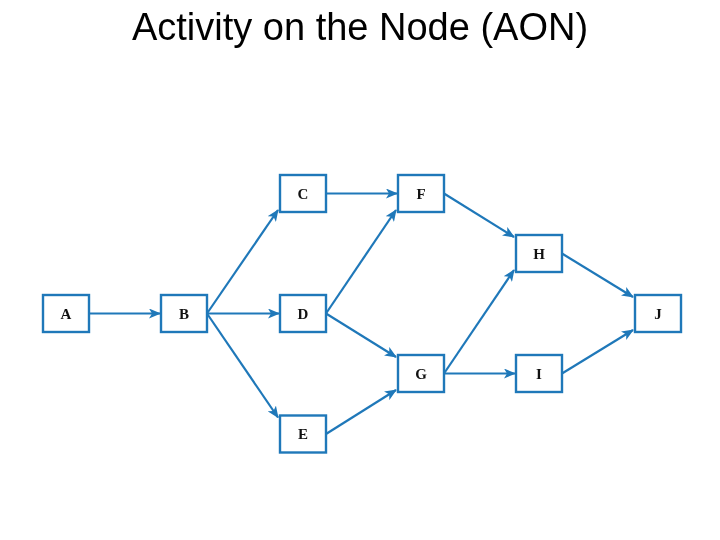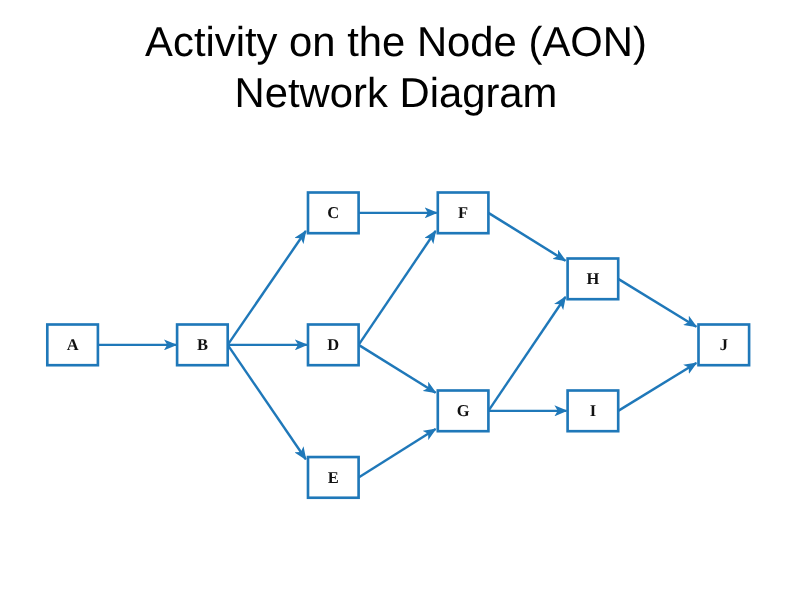--- a/index.html
+++ b/index.html
@@ -1,37 +1,36 @@
 <!DOCTYPE html>
 <html><head>
   <meta charset="utf-8">
   <style>
     html, body { margin: 0; padding: 0; background: #ffffff; }
     body { width: 720px; height: 540px; position: relative; overflow: hidden; }
     .title {
-      position: absolute; left: 0; top: 16px; width: 720px;
+      position: absolute; left: 0; top: 4px; width: 720px;
       text-align: center;
       font-family: "Liberation Sans", sans-serif;
       font-size: 38px; line-height: 46px; color: #000000;
     }
     .title div { white-space: nowrap; }
     svg.diagram { position: absolute; left: 0; top: 0; }
     .node-rect { fill: #ffffff; stroke-width: 2.4; }
     .node-label {
       font-family: "Liberation Serif", serif;
       font-weight: bold; font-size: 15px; fill: #111111;
     }
     .edge { stroke-width: 2.2; fill: none; }
   </style>
 </head>
 <body>
 
 <div class="title">
   <div>Activity on the Node (AON)</div>
-  <div>Network Diagram</div>
 </div>
 
 <svg class="diagram" width="720" height="540" viewBox="0 0 720 540" xmlns="http://www.w3.org/2000/svg">
   <defs>
     <marker id="arrowhead" viewBox="0 0 12 10" refX="11" refY="5" markerWidth="12" markerHeight="10" markerUnits="userSpaceOnUse" orient="auto">
       <path d="M0,0 L12,5 L0,10 L3,5 Z" fill="#1f78b9"></path>
     </marker>
   </defs>
   <g id="edges-layer">
       <line x1="89" y1="313.5" x2="160" y2="313.5" class="edge" stroke="#1f78b9" marker-end="url(#arrowhead)"></line>

